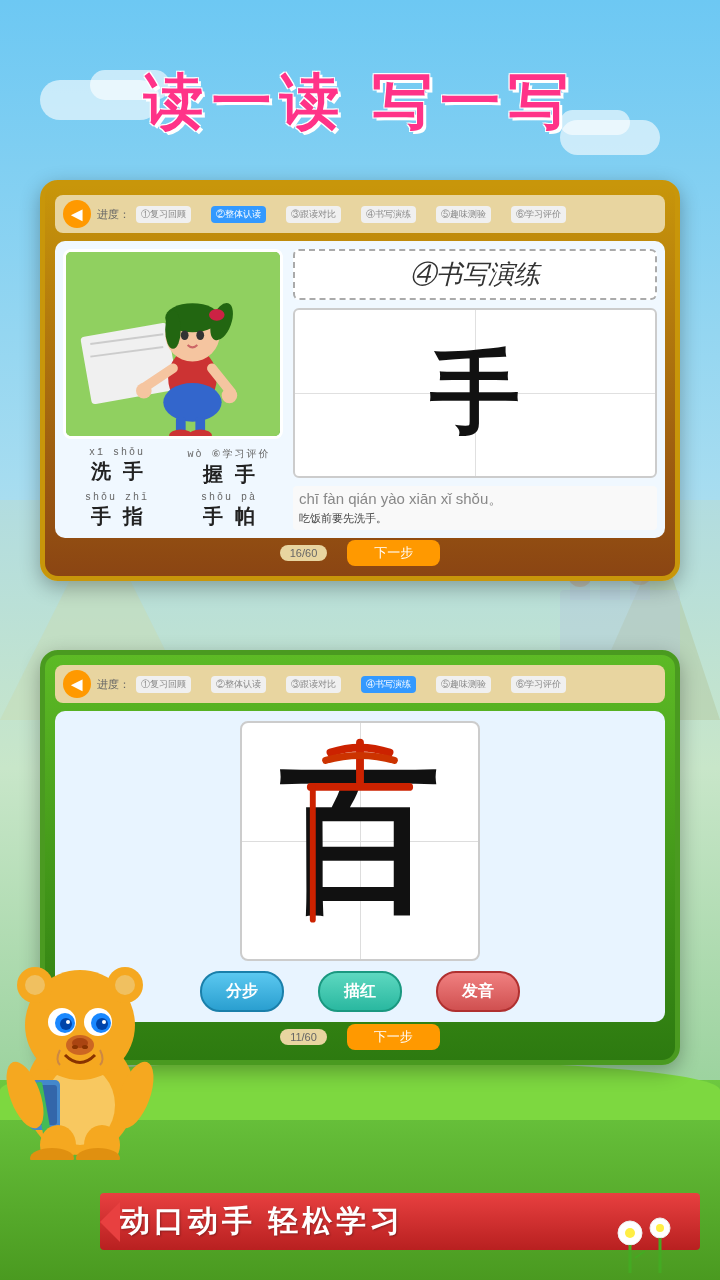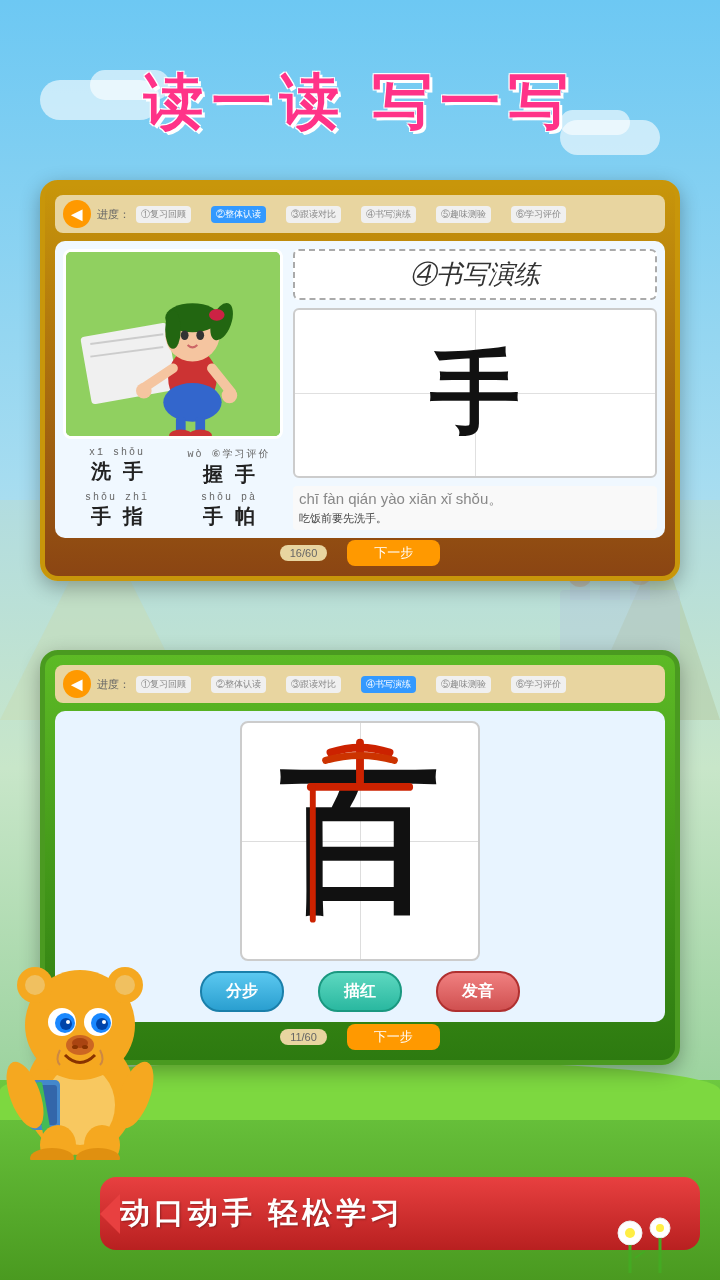--- a/index.html
+++ b/index.html
@@ -309,22 +309,22 @@
     }
 
     
     .bottom-banner {
       position: absolute;
       bottom: 30px;
       left: 100px;
       right: 20px;
       z-index: 20;
       background: linear-gradient(180deg, #e84040, #b82020);
-      border-radius: 16px;
-      padding: 16px 20px;
+      border-radius: 4px;
+      padding: 8px 20px;
       display: flex;
       align-items: center;
     }
     .bottom-banner::before {
       content: '';
       position: absolute;
       left: -20px;
       top: 50%;
       transform: translateY(-50%);
       border: 20px solid transparent;

